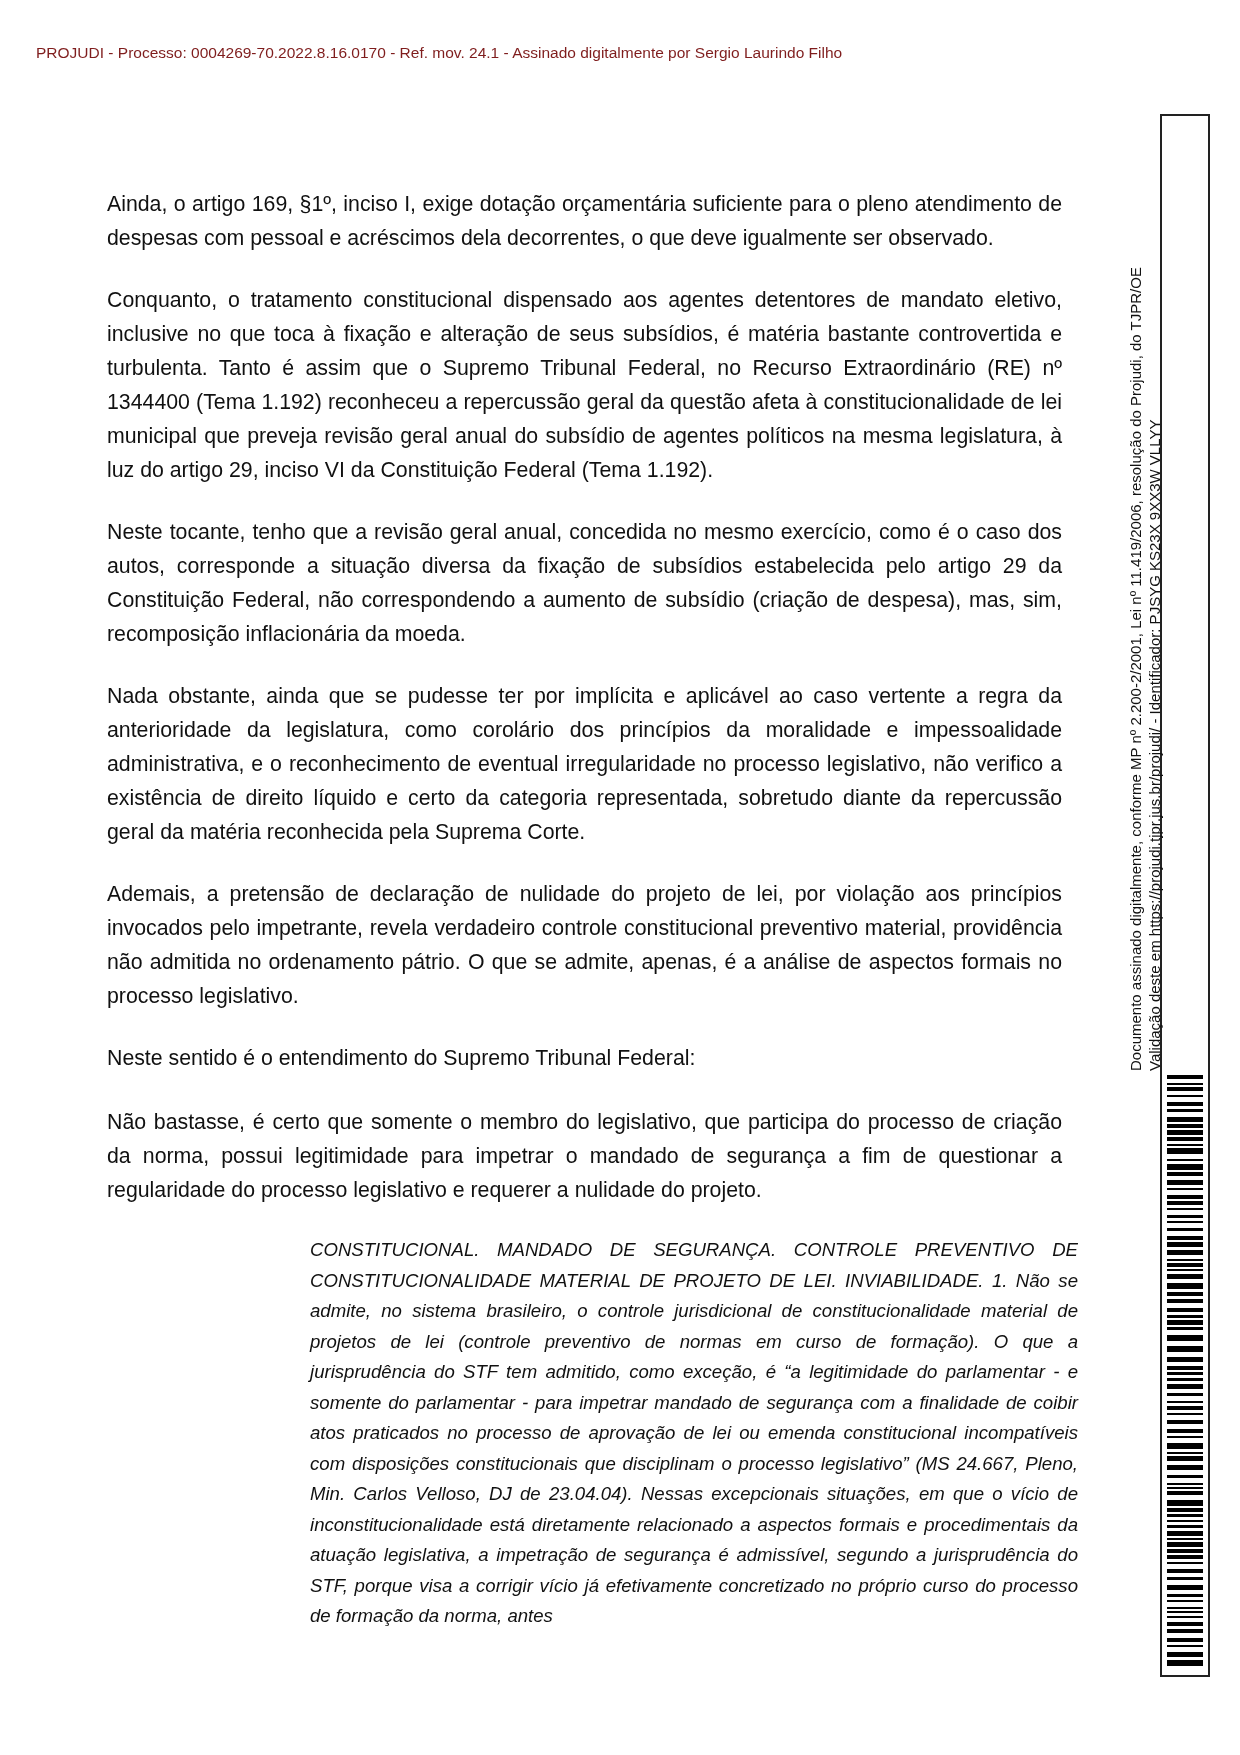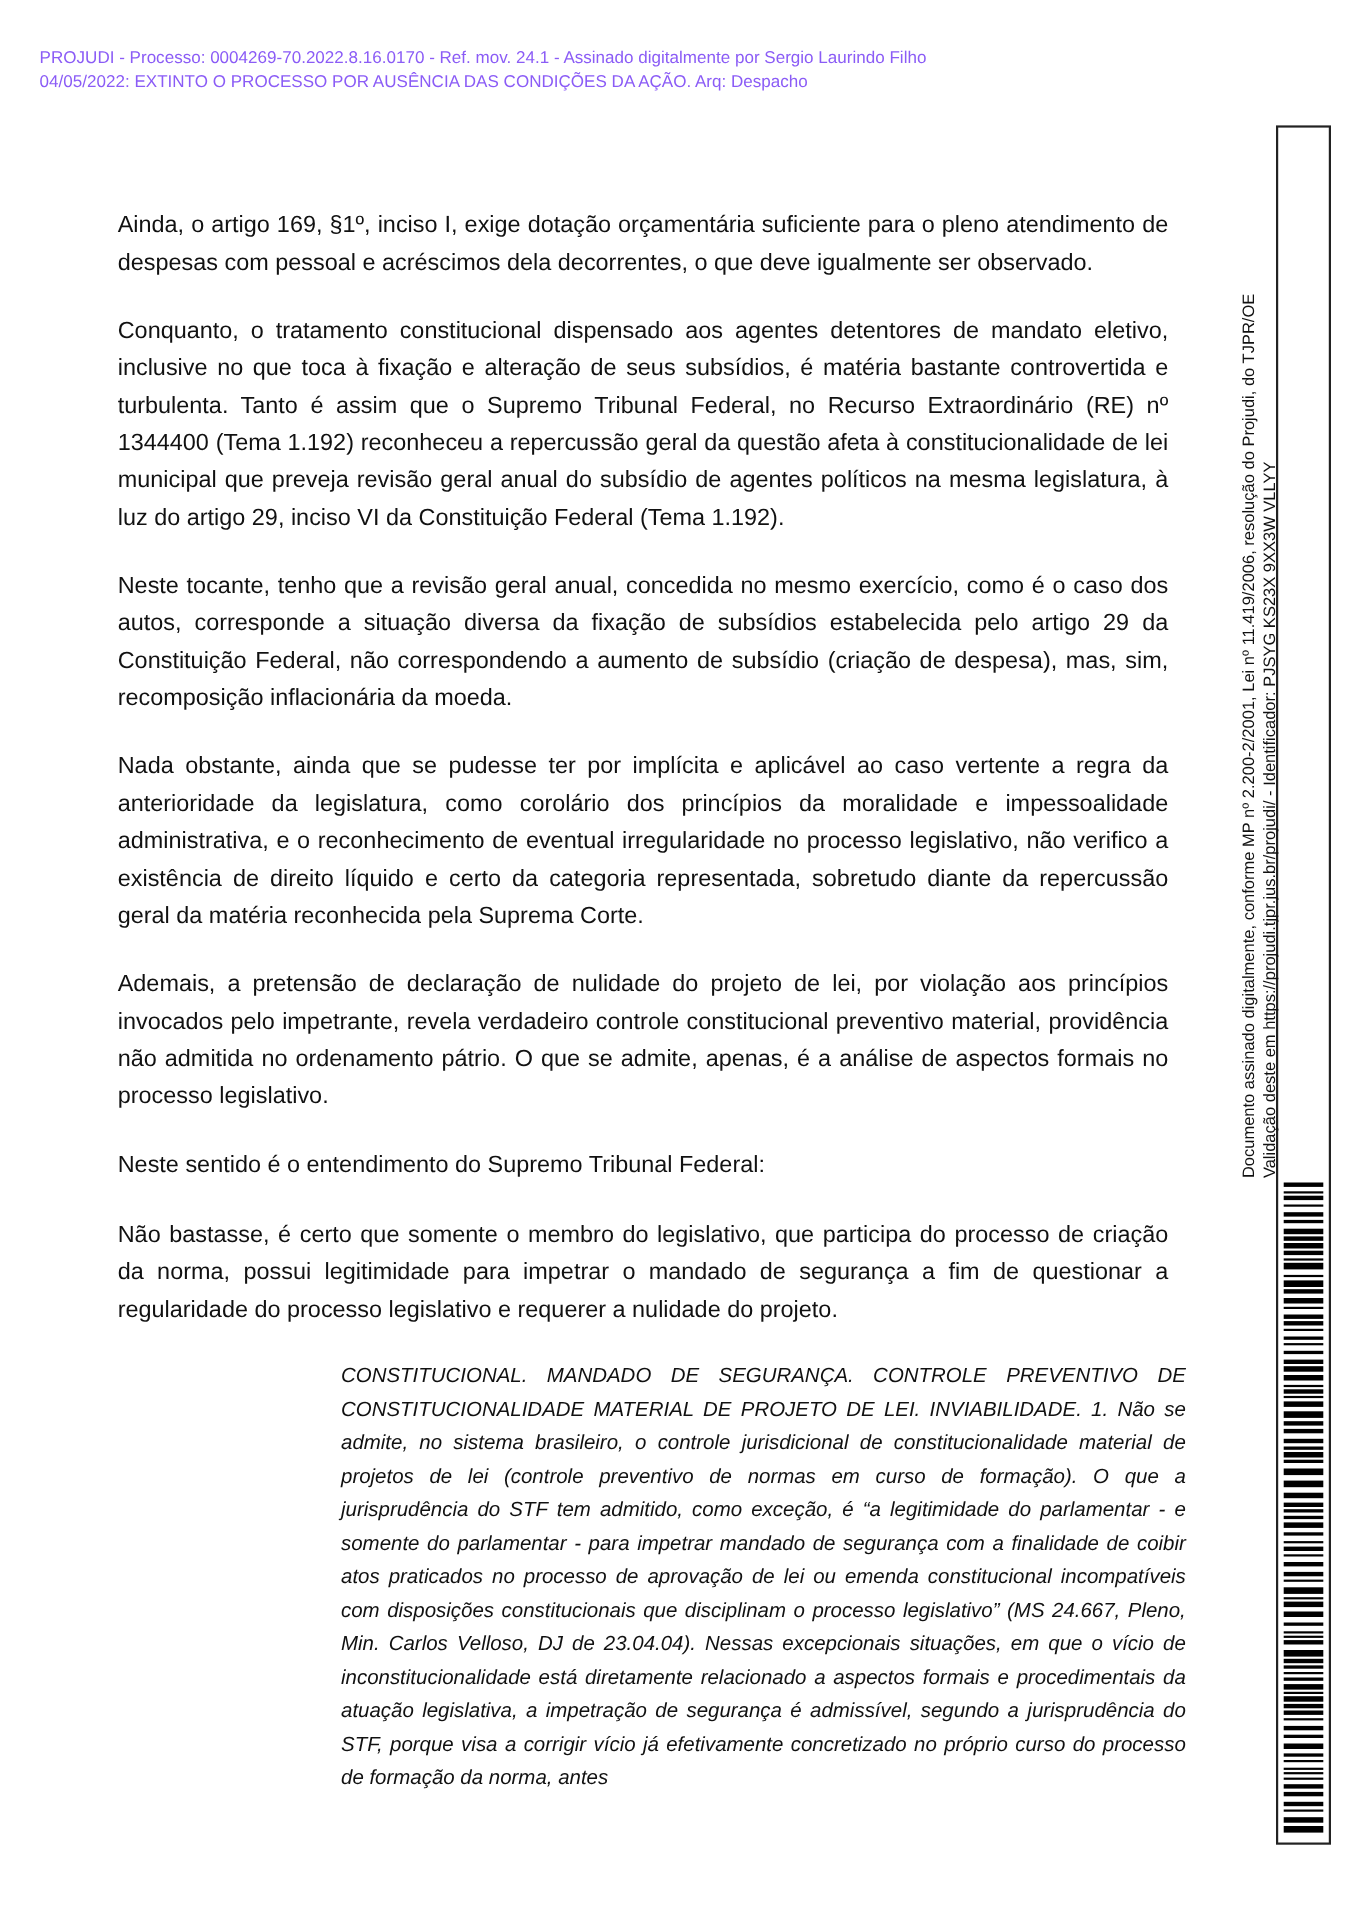--- a/index.html
+++ b/index.html
@@ -1,35 +1,34 @@
 <!DOCTYPE html>
 <html><head>
 <meta charset="utf-8">
 <style>
   html, body { margin: 0; padding: 0; background: #ffffff; }
   body { width: 1240px; height: 1755px; position: relative; overflow: hidden; color: #111111; font-family: "Liberation Sans", sans-serif; }
-  .header { position: absolute; left: 36px; top: 42px; font-size: 15.5px; line-height: 22px; color: #8b5cf6; }
+  .header { position: absolute; left: 36px; top: 42px; font-size: 15.5px; line-height: 22px; color: #7f1d1d; }
   .header div { white-space: nowrap; }
   .body { position: absolute; left: 107px; top: 187px; width: 971px; font-size: 21.3px; line-height: 34px; }
   .body p { margin: 0 16px 28px 0; text-align: justify; text-align-last: left; }
   .quote { margin: 0 0 0 203px; font-style: italic; font-size: 18.6px; line-height: 30.5px; text-align: justify; }
   .quote p { margin: 0; }
   .sidebox { position: absolute; left: 1160px; top: 114px; width: 46px; height: 1559px; border: 2px solid #222; background: #fff; }
   .sidebox .texts { position: absolute; left: 0; top: 0; width: 46px; height: 955px; }
   .sidebox .rot { position: absolute; left: 2px; bottom: 0; transform-origin: left bottom; transform: rotate(-90deg) translateX(0); width: 950px; font-size: 15px; line-height: 19px; white-space: nowrap; color: #111; }
   .sidebox .rot div { white-space: nowrap; }
   .barcode { position: absolute; left: 5px; right: 5px; top: 959px; bottom: 2px; }
   .barcode span { display: block; background: #000; width: 100%; }
 </style>
 </head>
 <body>
 
 <div class="header">
   <div>PROJUDI - Processo: 0004269-70.2022.8.16.0170 - Ref. mov. 24.1 - Assinado digitalmente por Sergio Laurindo Filho</div>
-  <div>04/05/2022: EXTINTO O PROCESSO POR AUSÊNCIA DAS CONDIÇÕES DA AÇÃO. Arq: Despacho</div>
 </div>
 
 <div class="body">
   <p>Ainda, o artigo 169, §1º, inciso I, exige dotação orçamentária suficiente para o pleno atendimento de despesas com pessoal e acréscimos dela decorrentes, o que deve igualmente ser observado.</p>
   <p>Conquanto, o tratamento constitucional dispensado aos agentes detentores de mandato eletivo, inclusive no que toca à fixação e alteração de seus subsídios, é matéria bastante controvertida e turbulenta. Tanto é assim que o Supremo Tribunal Federal, no Recurso Extraordinário (RE) nº 1344400 (Tema 1.192) reconheceu a repercussão geral da questão afeta à constitucionalidade de lei municipal que preveja revisão geral anual do subsídio de agentes políticos na mesma legislatura, à luz do artigo 29, inciso VI da Constituição Federal (Tema 1.192).</p>
   <p>Neste tocante, tenho que a revisão geral anual, concedida no mesmo exercício, como é o caso dos autos, corresponde a situação diversa da fixação de subsídios estabelecida pelo artigo 29 da Constituição Federal, não correspondendo a aumento de subsídio (criação de despesa), mas, sim, recomposição inflacionária da moeda.</p>
   <p>Nada obstante, ainda que se pudesse ter por implícita e aplicável ao caso vertente a regra da anterioridade da legislatura, como corolário dos princípios da moralidade e impessoalidade administrativa, e o reconhecimento de eventual irregularidade no processo legislativo, não verifico a existência de direito líquido e certo da categoria representada, sobretudo diante da repercussão geral da matéria reconhecida pela Suprema Corte.</p>
   <p>Ademais, a pretensão de declaração de nulidade do projeto de lei, por violação aos princípios invocados pelo impetrante, revela verdadeiro controle constitucional preventivo material, providência não admitida no ordenamento pátrio. O que se admite, apenas, é a análise de aspectos formais no processo legislativo.</p>
   <p style="margin-bottom:30px">Neste sentido é o entendimento do Supremo Tribunal Federal:</p>
   <p>Não bastasse, é certo que somente o membro do legislativo, que participa do processo de criação da norma, possui legitimidade para impetrar o mandado de segurança a fim de questionar a regularidade do processo legislativo e requerer a nulidade do projeto.</p>

